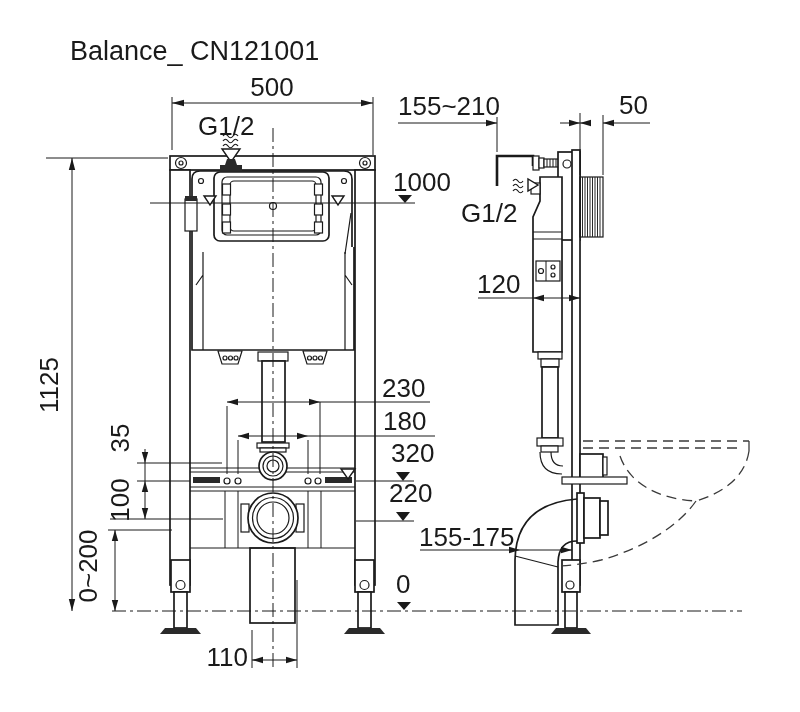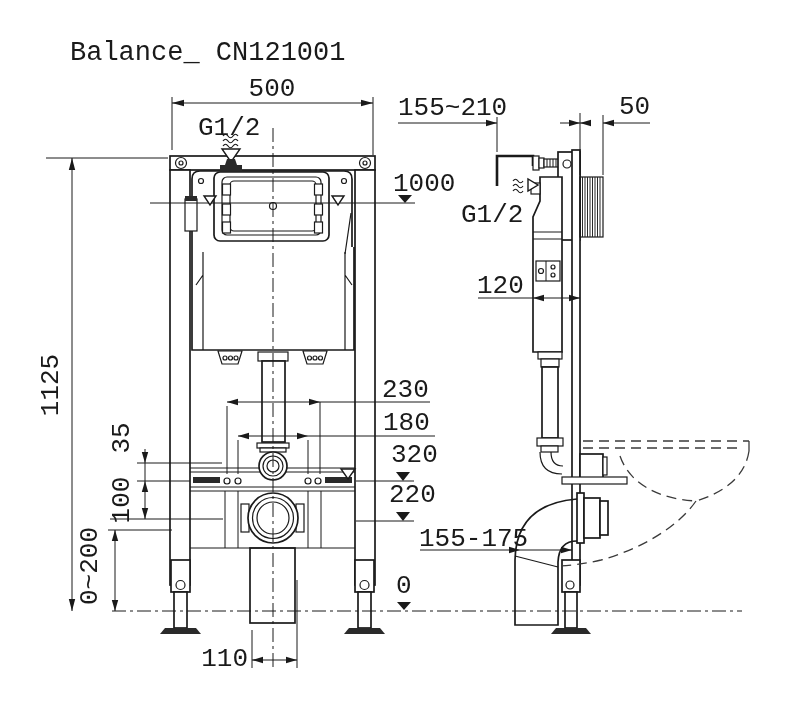--- a/index.html
+++ b/index.html
@@ -1,17 +1,17 @@
 <!DOCTYPE html>
 <html><head>
 <meta charset="utf-8">
 <style>
   html,body{margin:0;padding:0;background:#fff;}
   .stage{position:relative;width:800px;height:712px;background:#fff;overflow:hidden;
-         font-family:Liberation Mono, monospace;text-align:center;}
+         font-family:Liberation Sans, sans-serif;text-align:center;}
   svg{display:block;}
   .dim{font-size:26px;fill:#1a1a1a;}
   .ttl{font-size:27px;fill:#1a1a1a;}
   .oln{stroke:#1a1a1a;stroke-width:1.7;fill:none;}
   .oln2{stroke:#1a1a1a;stroke-width:1.2;fill:none;}
   .wfill{stroke:#1a1a1a;stroke-width:1.7;fill:#ffffff;}
   .wfill2{stroke:#1a1a1a;stroke-width:1.2;fill:#ffffff;}
   .dln{stroke:#1a1a1a;stroke-width:1;fill:none;}
   .ah{fill:#1a1a1a;stroke:none;}
   .lvl{fill:#1a1a1a;stroke:none;}

